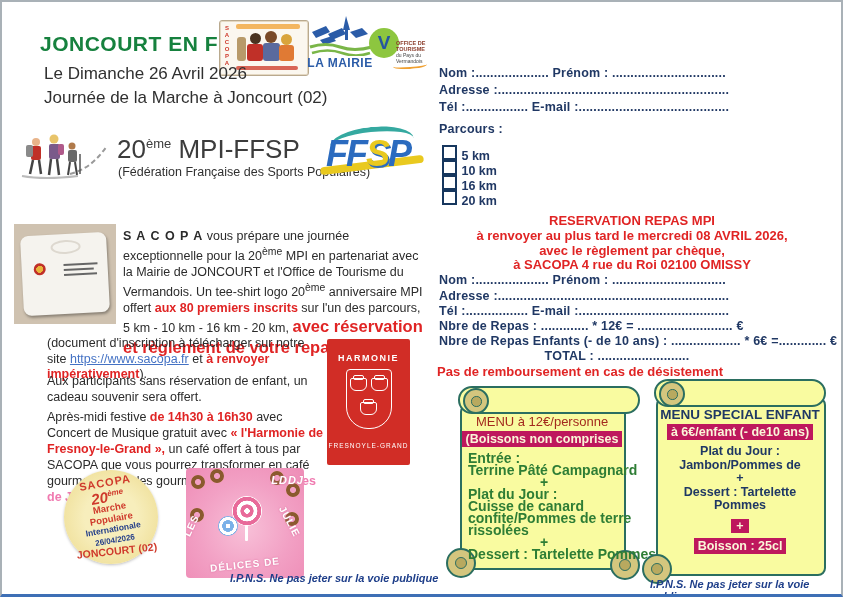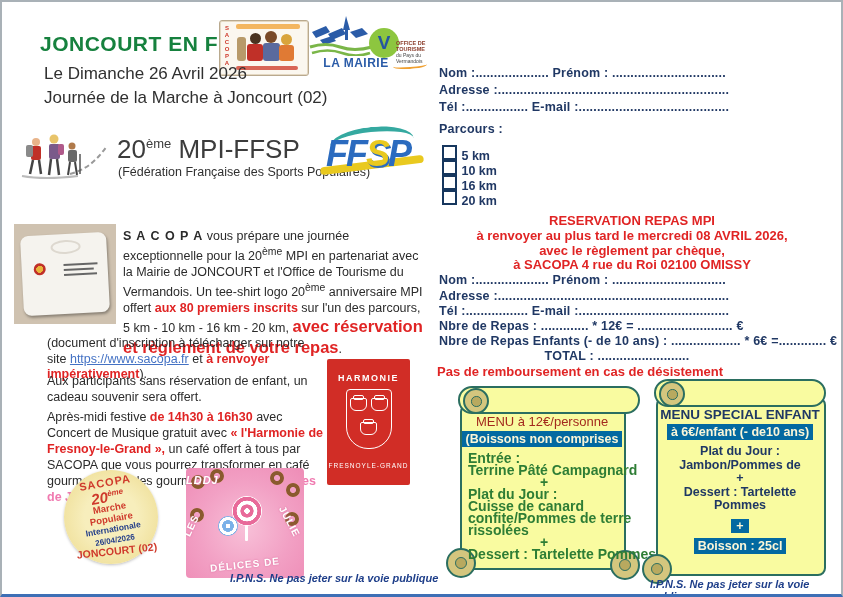--- a/index.html
+++ b/index.html
@@ -65,21 +65,21 @@
   .cb{width:11px;height:11px;border:2px solid #17375e;background:#fff;display:inline-block;}
   .cb-label{font-size:12.5px;font-weight:bold;color:#203864;}
 
   .scroll-roll{position:absolute;background:#f9fba0;border:2px solid #2b6e60;border-radius:15px;height:28px;box-sizing:border-box;}
   .scroll-body{position:absolute;background:#f9fba0;border:2px solid #2b6e60;border-radius:8px;box-sizing:border-box;}
   .curl{position:absolute;border:2px solid #2b6e60;border-radius:50%;background:#d4c67e;box-sizing:border-box;}
   .curl:after{content:"";position:absolute;left:28%;top:28%;width:38%;height:38%;border:1.5px solid #2b6e60;border-radius:50%;background:#b8a95f;}
 
   .menuA-title{font-size:13px;font-weight:normal;color:#a32a1e;}
   .menuB-title{font-size:13.5px;font-weight:bold;color:#1f3864;}
-  .hl{display:inline-block;background:#0369a1;color:#fbf6d8;font-weight:bold;font-size:12.5px;padding:1px 4px;}
+  .hl{display:inline-block;background:#be185d;color:#fbf6d8;font-weight:bold;font-size:12.5px;padding:1px 4px;}
   .menuA-line{font-size:14px;font-weight:bold;color:#2e7d35;line-height:12px;white-space:nowrap;}
   .menuB-line{font-size:12.5px;font-weight:bold;color:#1f3864;line-height:13.5px;}
 
   
   .w-ring{width:66px;height:66px;border:3px solid #aac6e8;border-radius:50%;box-sizing:border-box;}
   .w-circle{width:46px;height:46px;border-radius:50%;background:#4a82c8;box-shadow:0 1px 3px rgba(0,0,0,.3);}
   .w-cal{position:absolute;left:11px;top:14px;width:24px;height:20px;background:#fff;border-radius:3px;}
   .w-cal:before{content:"";position:absolute;left:4px;top:-4px;width:3px;height:5px;background:#fff;border-radius:1px;box-shadow:10px 0 0 #fff;}
   .w-cal .hdr{position:absolute;left:2px;top:2px;right:2px;height:3px;background:#c9dcf4;border-radius:1px;}
   .w-day{position:absolute;left:0;top:6px;width:100%;text-align:center;font-size:10px;font-weight:bold;color:#2e5fa3;}
@@ -109,21 +109,21 @@
     <svg width="68" height="42" viewBox="0 0 68 42">
       <polygon points="40,2 44,16 37,16" fill="#2b5ca8"></polygon>
       <rect x="39" y="14" width="3" height="12" fill="#2b5ca8"></rect>
       <polygon points="6,18 20,12 24,18 10,24" fill="#2b5ca8"></polygon>
       <polygon points="22,20 36,14 40,20 26,26" fill="#2b5ca8"></polygon>
       <polygon points="44,18 56,14 62,20 50,24" fill="#2b5ca8"></polygon>
       <polygon points="14,26 26,22 30,27 18,31" fill="#2b5ca8"></polygon>
       <path d="M4,33 Q20,28 34,33 T66,33" stroke="#7ab648" stroke-width="3" fill="none"></path>
       <path d="M6,39 Q22,34 36,39 T64,39" stroke="#7ab648" stroke-width="2.5" fill="none"></path>
     </svg>
-    <div class="abs mairie-label" style="left:16px;top:42px;width:68px;text-align:center;">LA MAIRIE</div>
+    <div class="abs mairie-label" style="left:0;top:42px;width:68px;text-align:center;">LA MAIRIE</div>
   </div>
 
   <div class="abs" style="left:367px;top:22px;width:58px;height:50px;">
     <div class="abs office-circle" style="left:0;top:4px;">V</div>
     <div class="abs office-t1" style="left:27px;top:16px;width:34px;">OFFICE DE TOURISME</div>
     <div class="abs office-t2" style="left:27px;top:28px;width:34px;">du Pays du Vermandois</div>
     <div class="abs office-squig" style="left:24px;top:38px;"></div>
   </div>
 
   <div class="abs date-line" style="left:42px;top:62px;">Le Dimanche 26 Avril 2026</div>
@@ -181,21 +181,21 @@
   <div class="abs para" style="left:45px;top:334px;width:278px;line-height:15.5px;">
     <span>(document d'inscription à télécharger sur notre site </span><a class="link" href="#">https://www.sacopa.fr</a><span> et </span><span class="red-b">à renvoyer impérativement</span><span>).</span>
   </div>
 
   <div class="abs para" style="left:45px;top:372px;width:278px;line-height:15.5px;">Aux participants sans réservation de enfant, un cadeau souvenir sera offert.</div>
 
   <div class="abs para" style="left:45px;top:407px;width:282px;line-height:16px;">
     <span>Après-midi festive </span><span class="red-b">de 14h30 à 16h30</span><span> avec Concert de Musique gratuit avec </span><span class="red-b">« l'Harmonie de Fresnoy-le-Grand »,</span><span> un café offert à tous par SACOPA que vous pourrez transformer en café gourmand avec les gourmandises des </span><span class="pink-b">« Délices de Julie ».</span>
   </div>
 
-  <div class="abs harmonie" style="left:325px;top:337px;width:83px;height:126px;margin-top:20px;">
+  <div class="abs harmonie" style="left:325px;top:337px;width:83px;height:126px;">
     <div class="abs harm-title" style="left:0;top:14px;width:100%;text-align:center;">HARMONIE</div>
     <div class="abs shield" style="left:19px;top:30px;width:44px;height:58px;">
       <div class="pot" style="left:3px;top:8px;"></div>
       <div class="pot" style="left:24px;top:8px;"></div>
       <div class="pot" style="left:13px;top:32px;"></div>
     </div>
     <div class="abs harm-sub" style="left:0;bottom:16px;width:100%;text-align:center;">FRESNOYLE-GRAND</div>
   </div>
 
   <div class="abs round-badge" style="left:62px;top:468px;">
@@ -210,21 +210,21 @@
     </div>
   </div>
 
   <div class="abs lddj" style="left:184px;top:466px;width:118px;height:110px;">
     <div class="donut" style="left:5px;top:7px;"></div>
     <div class="donut" style="left:24px;top:1px;"></div>
     <div class="donut" style="left:84px;top:3px;"></div>
     <div class="donut" style="left:100px;top:15px;"></div>
     <div class="donut" style="left:99px;top:44px;"></div>
     <div class="donut" style="left:4px;top:40px;"></div>
-    <div class="lddj-txt" style="left:0;top:6px;width:100%;text-align:left;font-style:italic;font-size:11px;">LDDJ</div>
+    <div class="lddj-txt" style="left:0;top:6px;width:100%;text-align:right;font-style:italic;font-size:11px;">LDDJ</div>
     <div class="lolli" style="left:46px;top:28px;width:30px;height:30px;background:radial-gradient(circle,#fff 12%,#e86a9a 14% 30%,#fff 32% 48%,#e86a9a 50% 66%,#fff 68%);"></div>
     <div class="abs" style="left:59px;top:57px;width:3px;height:16px;background:#fff;border-radius:1px;"></div>
     <div class="lolli" style="left:32px;top:48px;width:20px;height:20px;background:radial-gradient(circle,#fff 15%,#7ab1e8 18% 40%,#fff 42% 62%,#7ab1e8 64%);"></div>
     <div class="lddj-txt" style="left:-6px;top:52px;transform:rotate(-65deg);">LES</div>
     <div class="lddj-txt" style="left:24px;bottom:8px;transform:rotate(-6deg);">DÉLICES DE</div>
     <div class="lddj-txt" style="right:-2px;top:48px;transform:rotate(62deg);">JULIE</div>
   </div>
 
   <div class="abs ipns" style="left:228px;top:570px;">I.P.N.S. Ne pas jeter sur la voie publique</div>
 

